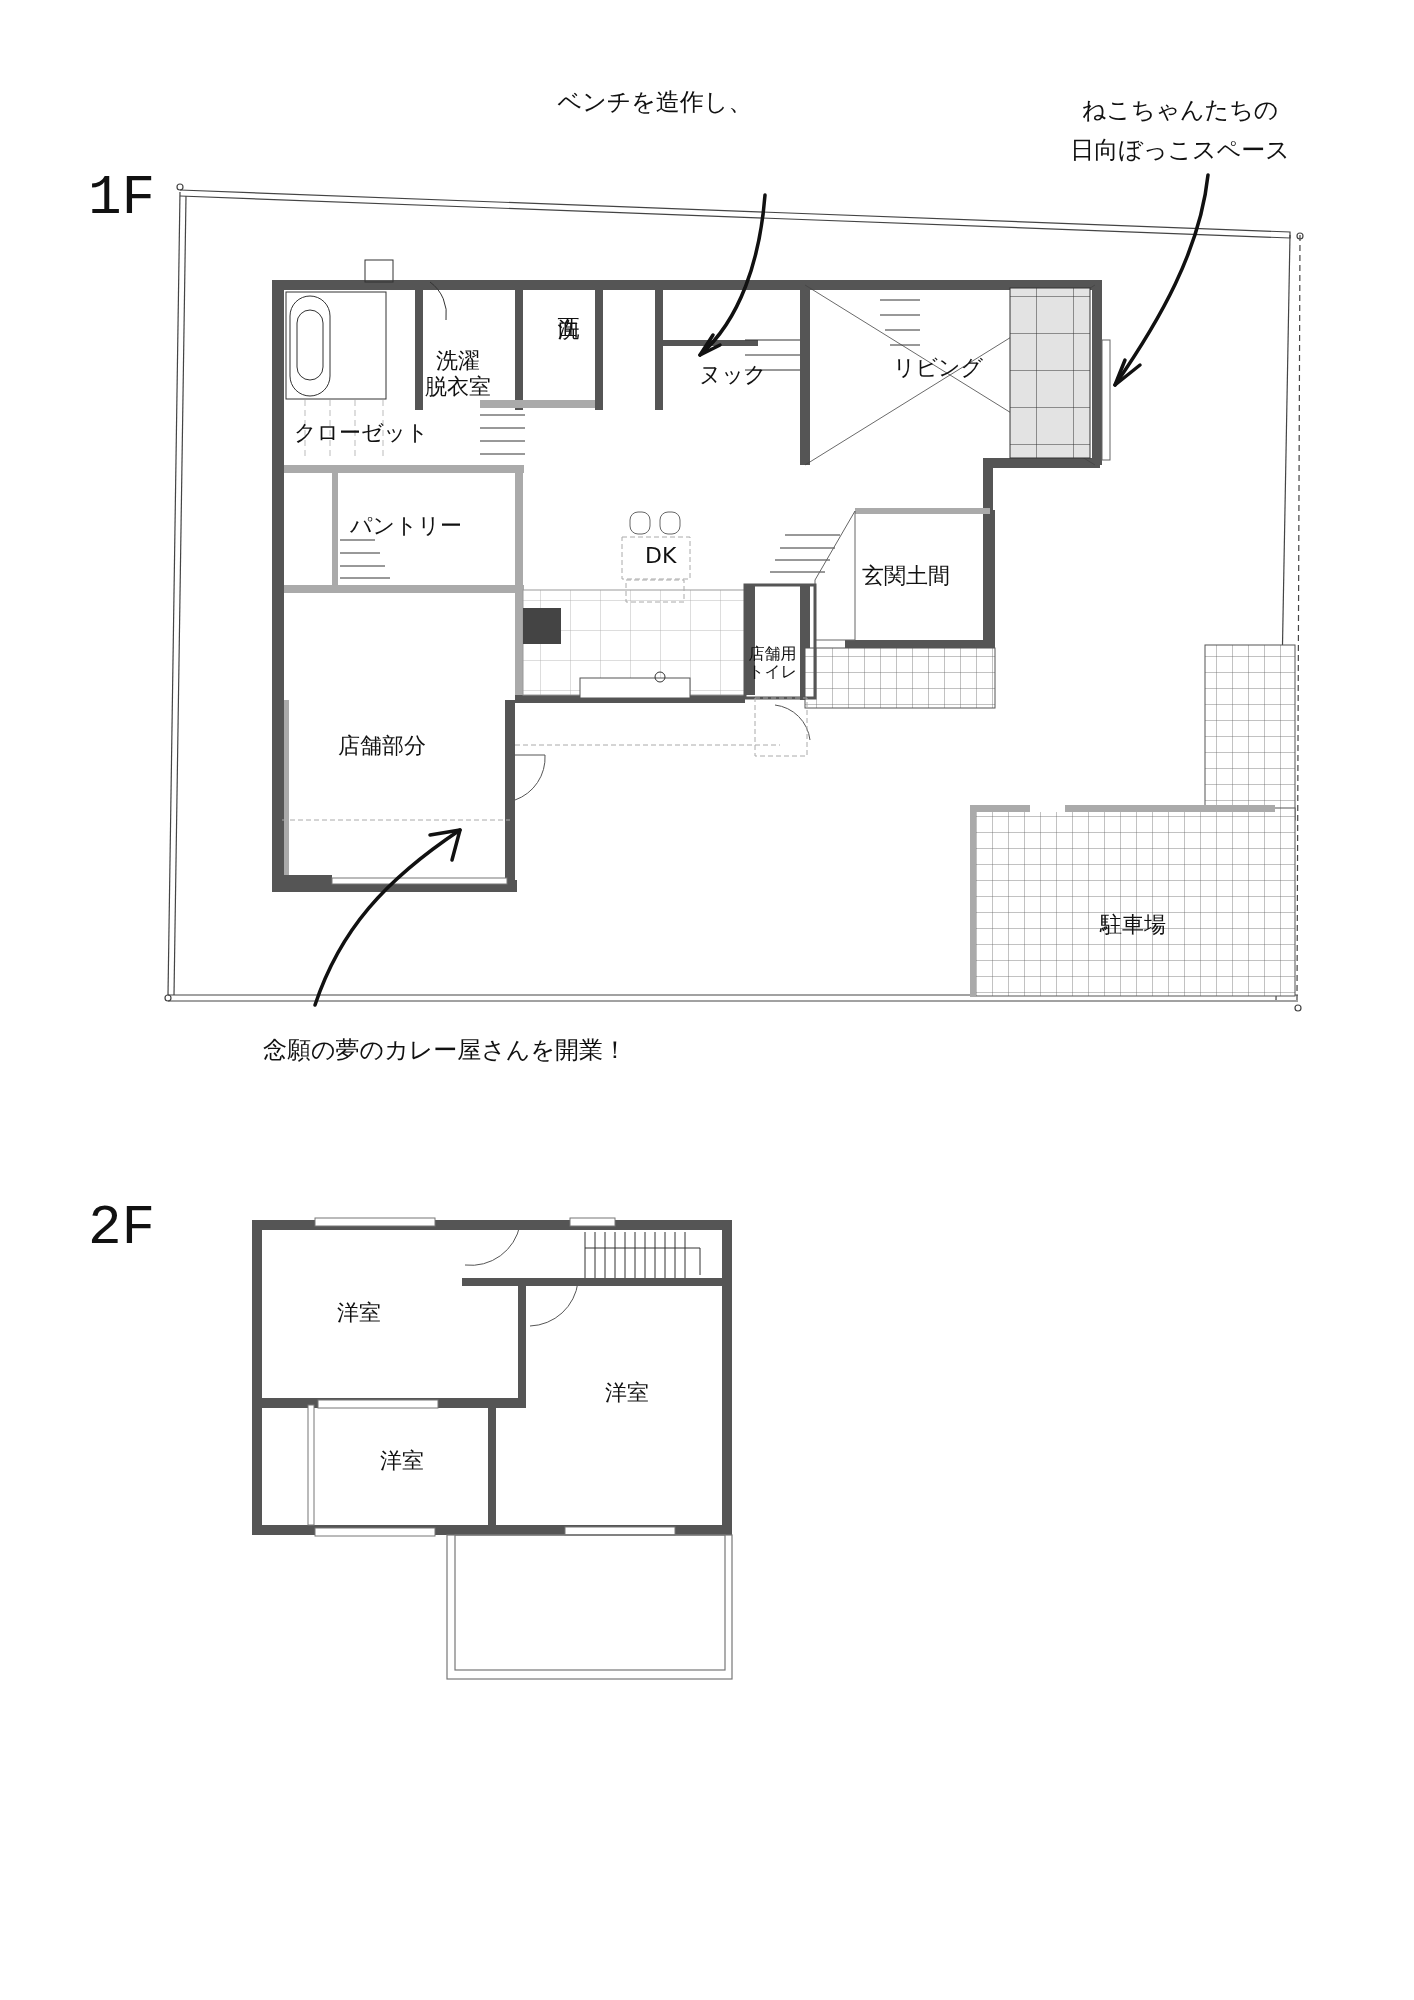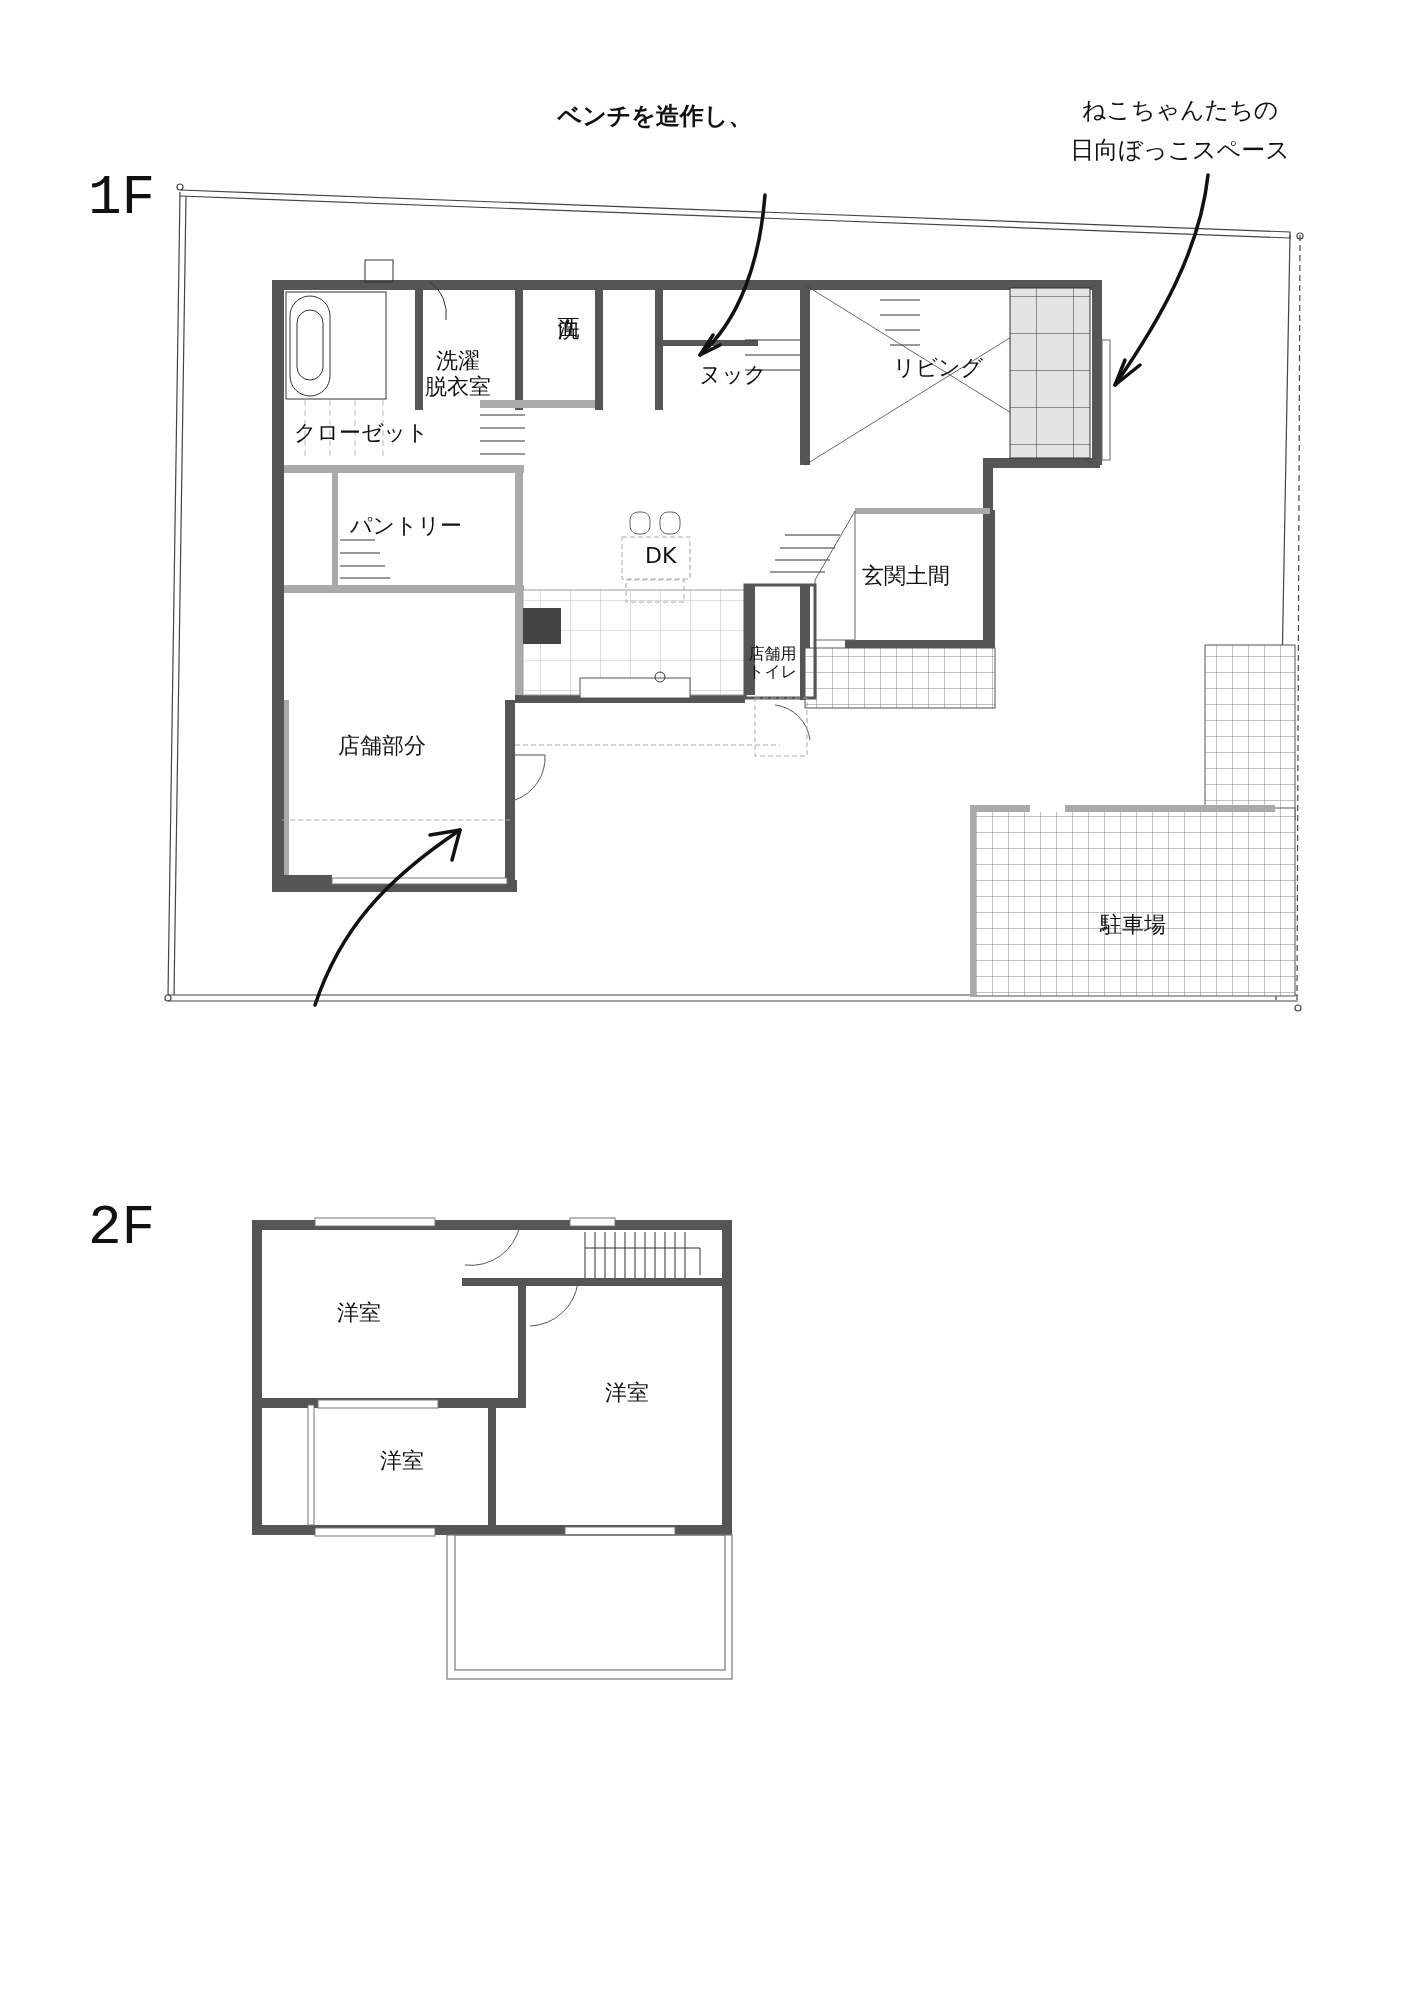--- a/index.html
+++ b/index.html
@@ -11,28 +11,29 @@
     .room-label.vert { writing-mode: vertical-rl; text-orientation: upright; letter-spacing: 0; }
     .room-label.small { font-size: 16px; line-height: 1.15; }
     svg.plan { position: absolute; left: 0; top: 0; }
   </style>
 </head>
 <body>
 
 <div class="floor-label" style="left:88px; top:170px;">1F</div>
 <div class="floor-label" style="left:88px; top:1200px;">2F</div>
 
-<div class="annot" style="left:395px; top:96px; width:520px;font-weight:bold;">
+<div class="annot" style="left:395px; top:82px; width:520px;">
   <div>ベンチを造作し、</div>
 </div>
 <div class="annot" style="left:1040px; top:90px; width:280px;">
   <div>ねこちゃんたちの</div>
   <div>日向ぼっこスペース</div>
 </div>
 <div class="annot" style="left:220px; top:1030px; width:450px;">
+  <div>念願の夢のカレー屋さんを開業！</div>
 </div>
 
 <svg class="plan" width="1414" height="2000" viewBox="0 0 1414 2000">
   <defs>
     <pattern id="grid-small" width="16" height="16" patternUnits="userSpaceOnUse">
       <rect width="16" height="16" fill="#fff"></rect>
       <path d="M16 0 L0 0 0 16" fill="none" stroke="#666" stroke-width="0.8"></path>
     </pattern>
     <pattern id="grid-kitchen" width="30" height="30" patternUnits="userSpaceOnUse">
       <rect width="30" height="30" fill="#fff"></rect>

